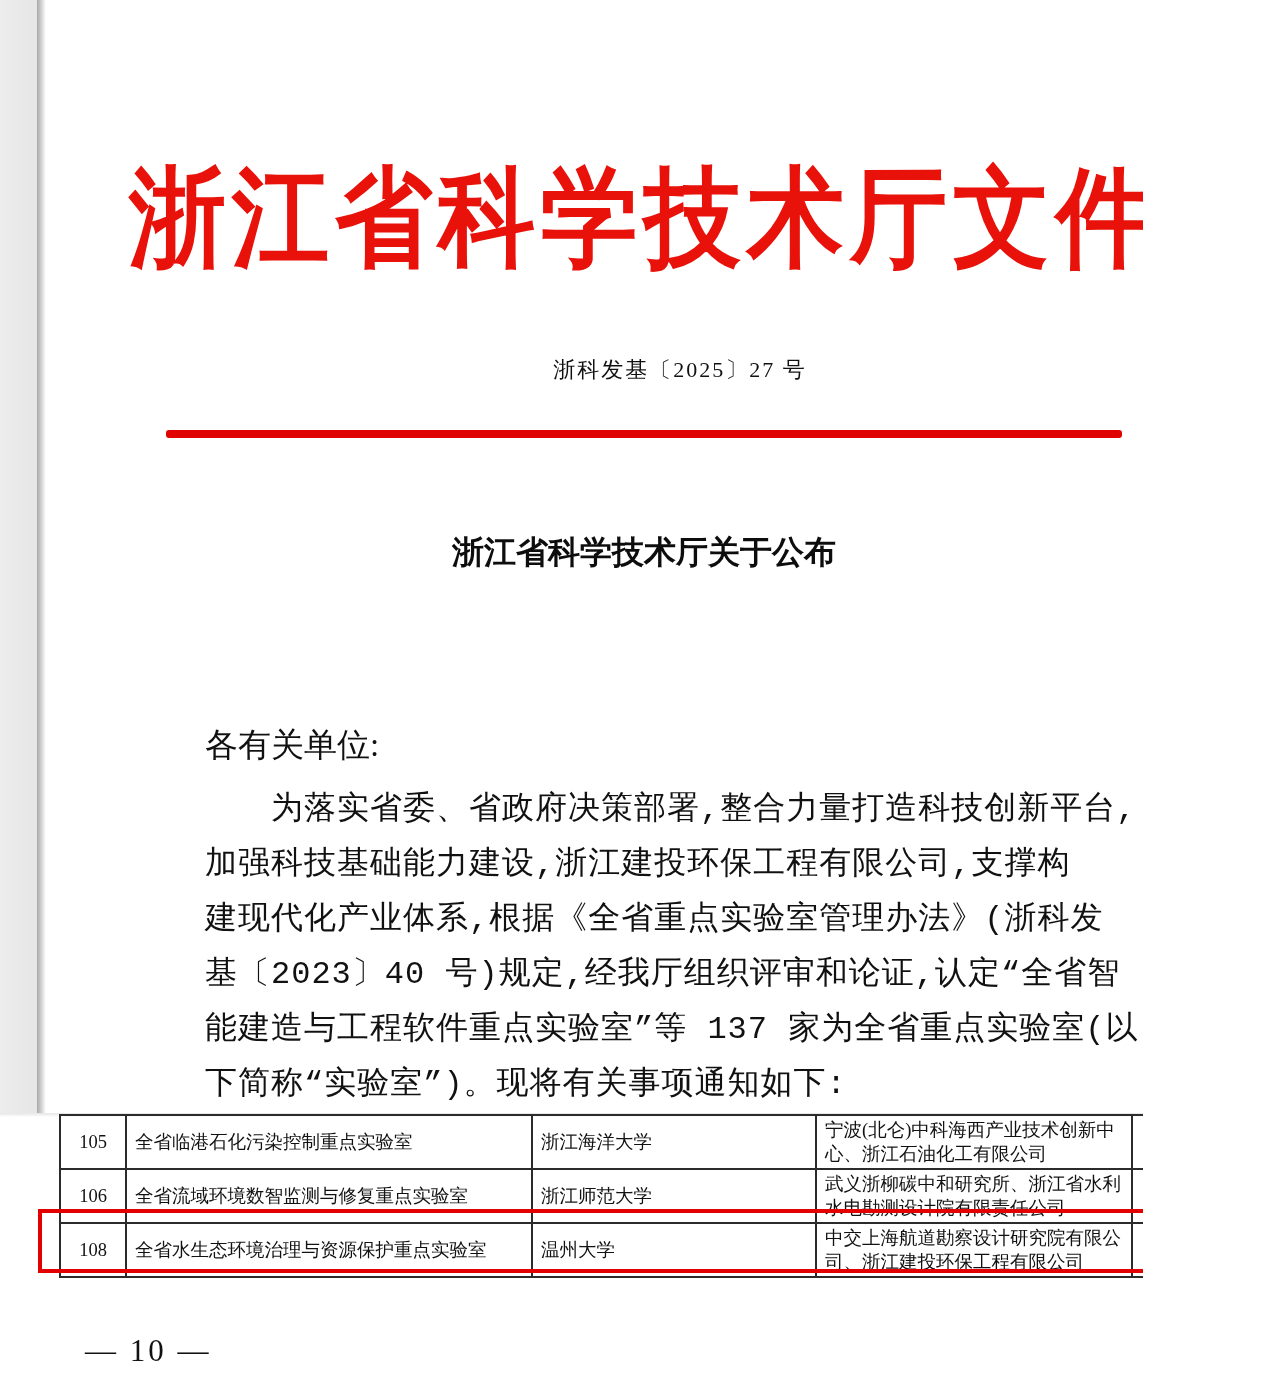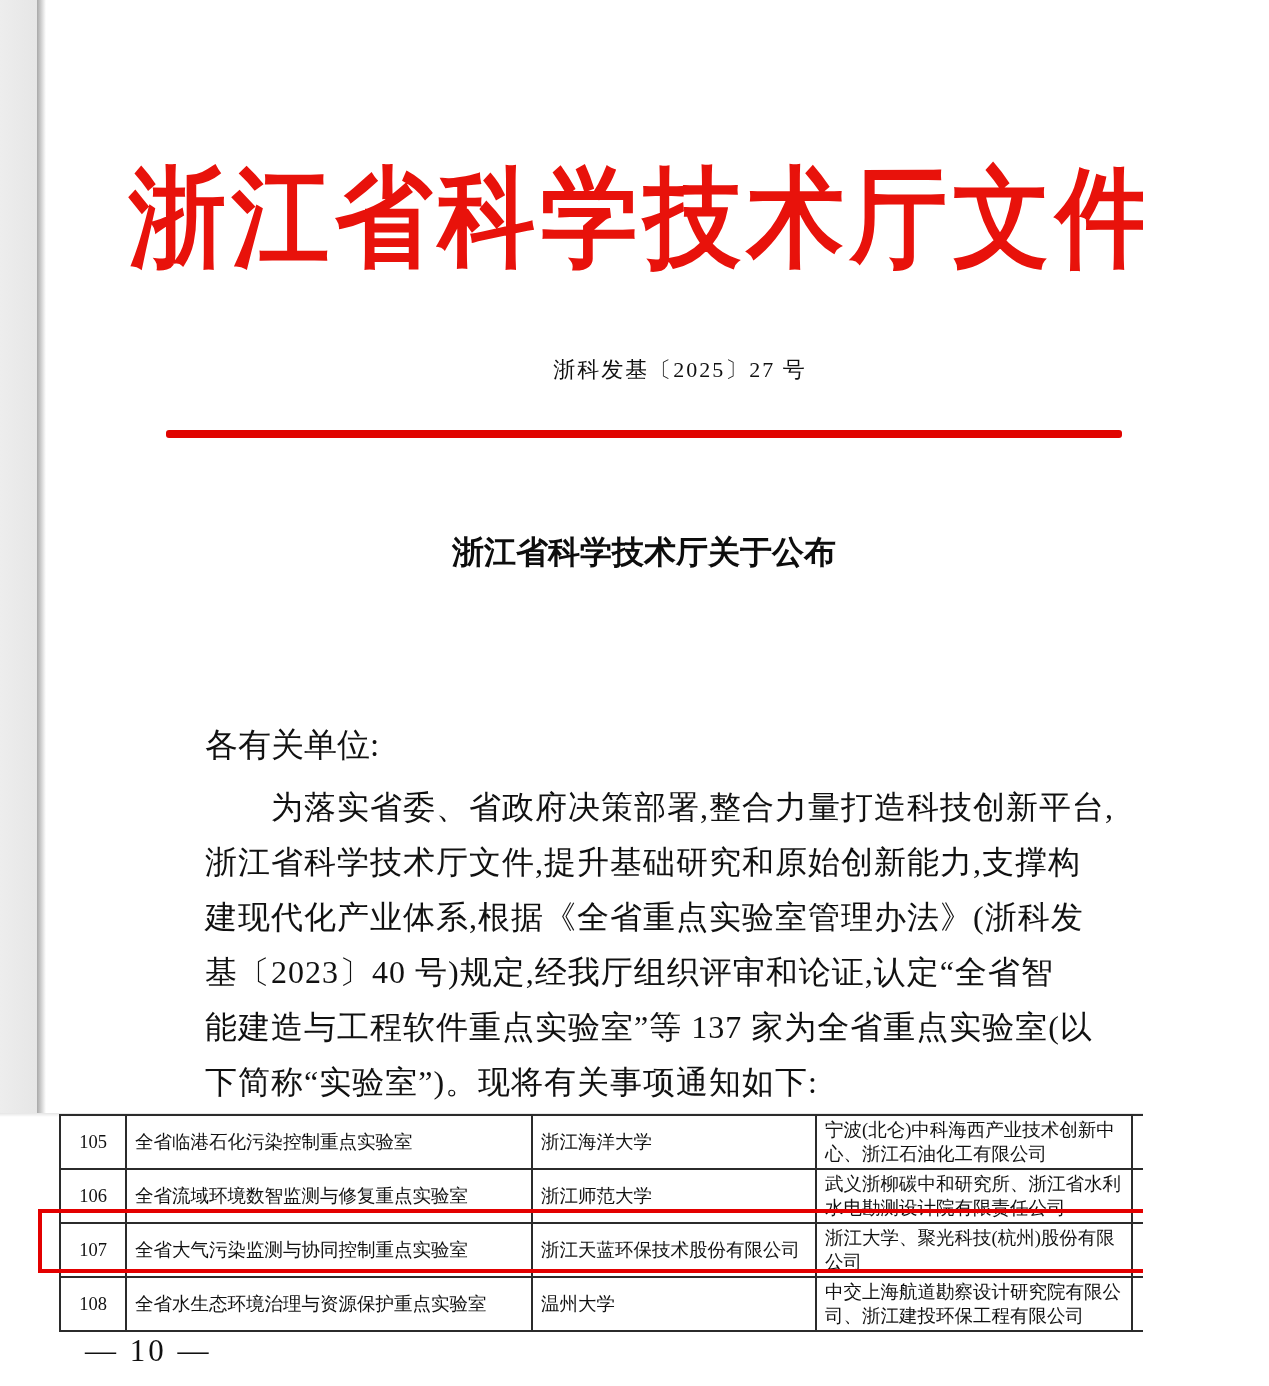--- a/index.html
+++ b/index.html
@@ -40,21 +40,21 @@
     font-weight:bold;font-size:32px;color:#0d0d0d;white-space:nowrap;
   }
   .notice-title.l1{top:531px;}
   .notice-title.l2{top:597px;}
 
   .salutation{
     position:absolute;left:165px;top:723px;font-size:33px;color:#111;white-space:nowrap;
   }
   .body-line{
     position:absolute;left:165px;width:900px;font-size:32px;letter-spacing:1px;
-    color:#111;white-space:nowrap;
+    color:#111;white-space:nowrap;font-family:Liberation Mono, monospace;
   }
   .body-line.indent{padding-left:66px;}
 
   
   .page-bottom{position:absolute;left:0;top:1113px;width:1269px;height:273px;background:#ffffff;}
   .junction-shadow{
     position:absolute;left:0;top:0;width:1269px;height:4px;
     background:linear-gradient(to bottom,rgba(0,0,0,0.10),rgba(0,0,0,0));
   }
   table.lab-table{
@@ -92,21 +92,21 @@
 
       <div class="doc-number">浙科发基〔2025〕27 号</div>
 
       <div class="red-line" id="redLine" style="background: rgb(224, 4, 0);"></div>
 
       <div class="notice-title l1">浙江省科学技术厅关于公布</div>
 
       <div class="salutation">各有关单位:</div>
 
       <div class="body-line indent" style="top:786px">为落实省委、省政府决策部署,整合力量打造科技创新平台,</div>
-      <div class="body-line" style="top:841px">浙江省科学技术厅文件,提升基础研究和原始创新能力,支撑构</div>
+      <div class="body-line" style="top:841px">加强科技基础能力建设,浙江建投环保工程有限公司,支撑构</div>
       <div class="body-line" style="top:896px">建现代化产业体系,根据《全省重点实验室管理办法》(浙科发</div>
       <div class="body-line" style="top:951px">基〔2023〕40 号)规定,经我厅组织评审和论证,认定“全省智</div>
       <div class="body-line" style="top:1006px">能建造与工程软件重点实验室”等 137 家为全省重点实验室(以</div>
       <div class="body-line" style="top:1061px">下简称“实验室”)。现将有关事项通知如下:</div>
     </div>
   </div>
 
   <div class="page-bottom">
     <div class="junction-shadow"></div>
 
@@ -127,27 +127,20 @@
           <td class="c-person">单文坡</td>
         </tr>
         <tr>
           <td class="c-no">106</td>
           <td class="c-lab">全省流域环境数智监测与修复重点实验室</td>
           <td class="c-inst">浙江师范大学</td>
           <td class="c-partners">武义浙柳碳中和研究所、浙江省水利水电勘测设计院有限责任公司</td>
           <td class="c-person">张建珍</td>
         </tr>
         <tr>
-          <td class="c-no">107</td>
-          <td class="c-lab">全省大气污染监测与协同控制重点实验室</td>
-          <td class="c-inst">浙江天蓝环保技术股份有限公司</td>
-          <td class="c-partners">浙江大学、聚光科技(杭州)股份有限公司</td>
-          <td class="c-person">吴忠标</td>
-        </tr>
-        <tr>
           <td class="c-no">108</td>
           <td class="c-lab">全省水生态环境治理与资源保护重点实验室</td>
           <td class="c-inst">温州大学</td>
           <td class="c-partners">中交上海航道勘察设计研究院有限公司、浙江建投环保工程有限公司</td>
           <td class="c-person">赵敏</td>
         </tr>
       </tbody>
     </table>
 
     <div class="highlight-box" id="hlBox" style="border-color: rgb(227, 0, 0);"></div>

